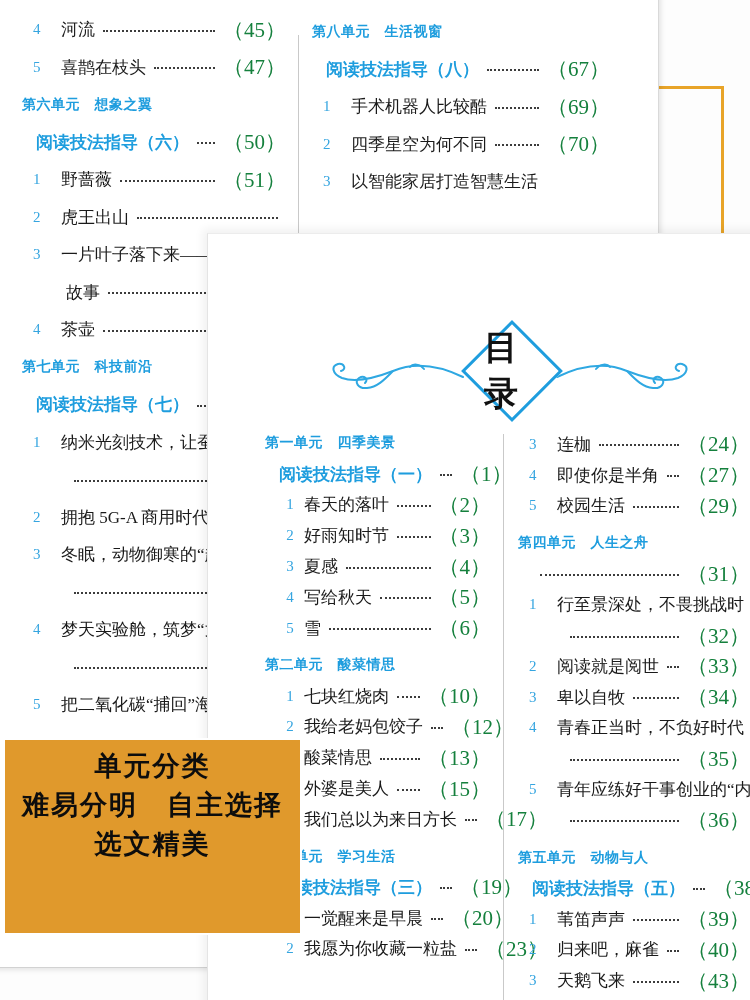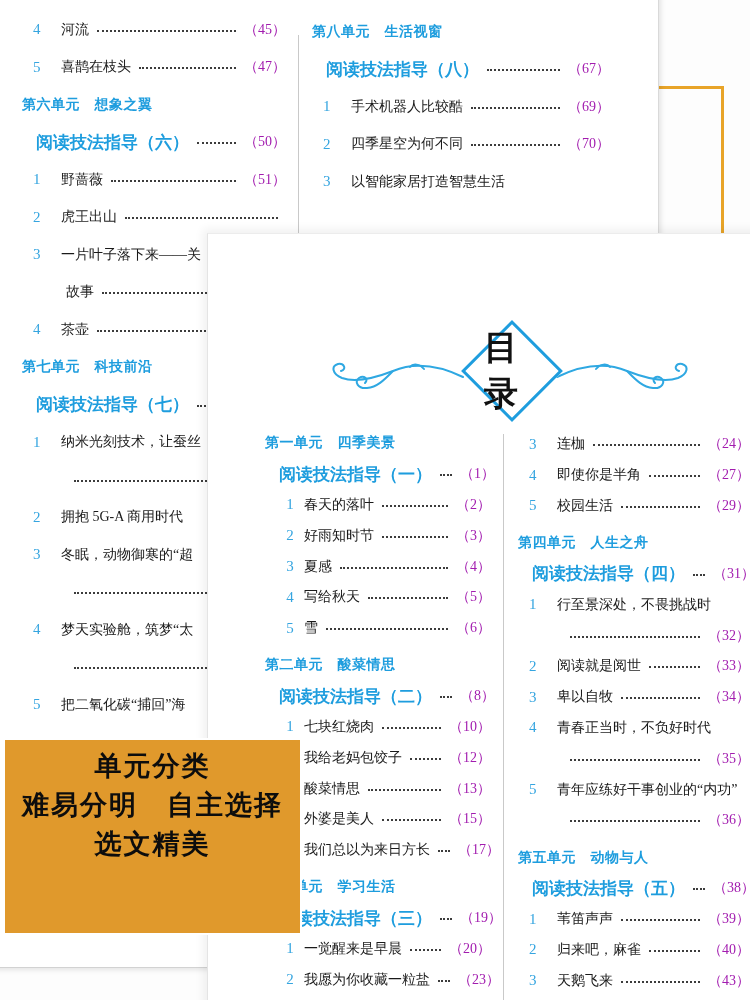--- a/index.html
+++ b/index.html
@@ -32,23 +32,23 @@
   .row.unit{padding-left:2px;}
   .row.guide{padding-left:16px;}
   .row.item{padding-left:13px;}
   .row.cont{padding-left:46px;font-family:Liberation Serif, serif;}
 
   .unit-text{font-family:"Liberation Sans","DejaVu Sans",sans-serif;font-weight:700;
              font-size:14px;color:var(--accent,#1E9DDE);letter-spacing:0.5px;}
   .gtext{font-family:"Liberation Sans","DejaVu Sans",sans-serif;font-weight:700;
          font-size:17px;color:var(--accent,#1E9DDE);}
   .num{flex:0 0 28px;font-size:15px;color:var(--num-blue,#35A5E0);font-family:"Liberation Serif",serif;}
-  .title{font-size:14px;color:#1a1a1a;}
+  .title{font-size:17px;color:#1a1a1a;}
   .leader{flex:1 1 auto;min-width:12px;height:0;border-bottom:2.2px dotted #3c3c3c;margin:0 8px;transform:translateY(1px);}
-  .page{flex:0 0 auto;font-size:14px;color:#a21caf;}
+  .page{flex:0 0 auto;font-size:21px;color:#15803d;}
 
   
   .toc-header{position:absolute;left:0;top:0;z-index:2;}
   .diamond{position:absolute;left:268px;top:101px;width:66px;height:66px;background:#fff;
            border:3px solid var(--accent,#1E9DDE);transform:rotate(45deg);z-index:2;}
   .diamond span{position:absolute;inset:0;display:flex;align-items:center;justify-content:center;
                 transform:rotate(-45deg);font-size:34px;font-weight:700;letter-spacing:5px;
                 color:#111;font-family:"Liberation Serif","DejaVu Serif",serif;padding-left:5px;}
   .flourish{position:absolute;z-index:1;}
   .flourish.left{left:120px;top:126px;}
@@ -239,25 +239,20 @@
         </div>
         <div class="row item">
           <span class="num">5</span>
           <span class="title">雪</span>
           <span class="leader"></span>
           <span class="page">（6）</span>
         </div>
         <div class="row unit">
           <span class="unit-text">第二单元　酸菜情思</span>
         </div>
-        <div class="row guide">
-          <span class="gtext">阅读技法指导（二）</span>
-          <span class="leader"></span>
-          <span class="page">（8）</span>
-        </div>
         <div class="row item">
           <span class="num">1</span>
           <span class="title">七块红烧肉</span>
           <span class="leader"></span>
           <span class="page">（10）</span>
         </div>
         <div class="row item">
           <span class="num">2</span>
           <span class="title">我给老妈包饺子</span>
           <span class="leader"></span>
@@ -318,21 +313,20 @@
         <div class="row item">
           <span class="num">5</span>
           <span class="title">校园生活</span>
           <span class="leader"></span>
           <span class="page">（29）</span>
         </div>
         <div class="row unit">
           <span class="unit-text">第四单元　人生之舟</span>
         </div>
         <div class="row guide">
-          <span class="gtext">阅读技法指导（四）</span>
           <span class="leader"></span>
           <span class="page">（31）</span>
         </div>
         <div class="row item">
           <span class="num">1</span>
           <span class="title">行至景深处，不畏挑战时</span>
         </div>
         <div class="row cont">
           <span class="leader"></span>
           <span class="page">（32）</span>

